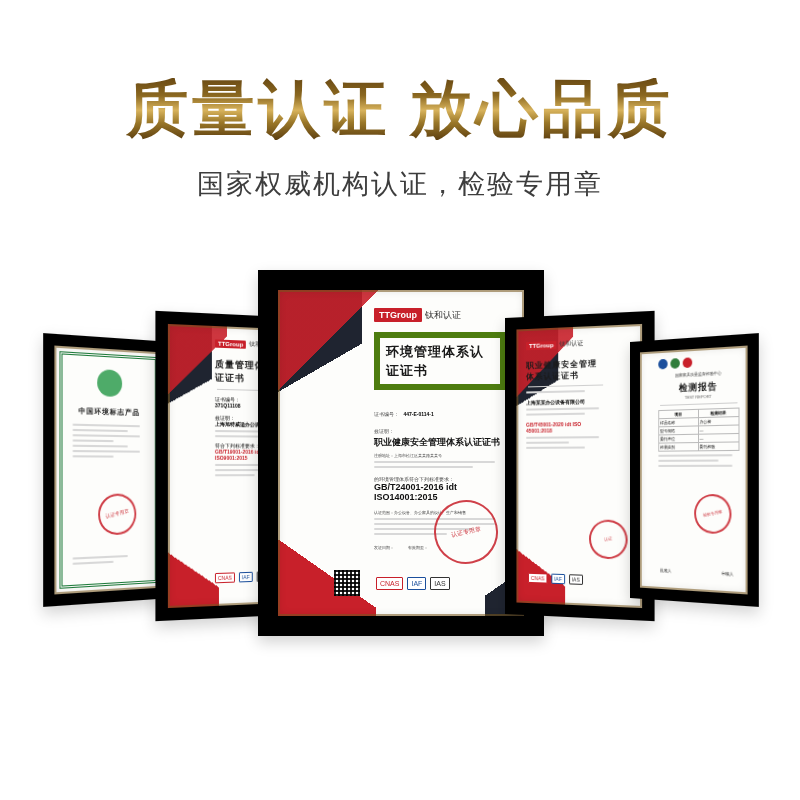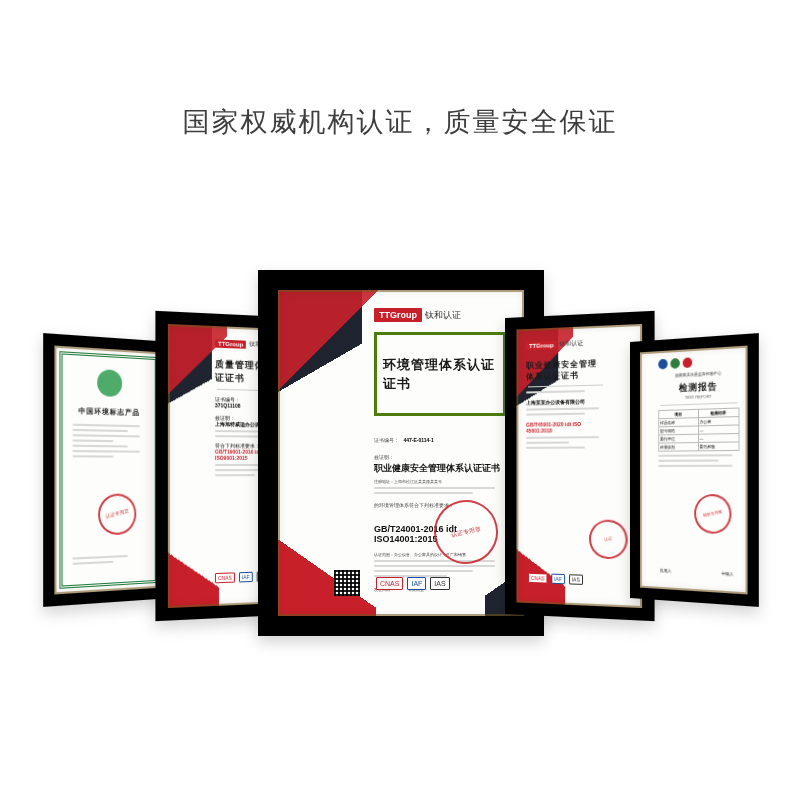--- a/index.html
+++ b/index.html
@@ -156,21 +156,22 @@
   }
   .green-inner { position:absolute; inset:10px; }
 
   .small { font-size:5px; }
   .tiny  { font-size:4px; }
 </style>
 </head>
 <body>
 
 <div class="headline-wrap">
-  <div class="subline">国家权威机构认证，质量安全保证</div>
+  <div class="headline">质量认证 放心品质</div>
+  <div class="subline">国家权威机构认证，检验专用章</div>
 </div>
 
 <div class="certs">
 
   <div class="frame gold" id="cert-0" style="border-width:11px;">
     <div class="inner">
       <div class="sheet"></div>
       <div class="green-border"></div>
       <div class="green-inner">
         <div style="position:absolute;left:50%;top:10px;transform:translateX(-50%);width:26px;height:26px;border-radius:50%;background:#2f9c4f;opacity:.85;"></div>
@@ -237,37 +238,37 @@
       <div class="corner-red"></div>
       <div class="corner-red-b"></div>
       <div class="corner-dark-b"></div>
 
       <div class="pad" style="padding:14px 18px 14px 96px;">
         <div class="logo-row" style="justify-content:flex-start;">
           <span class="logo-box" style="font-size:9px;padding:2px 5px;">TTGroup</span>
           <span class="logo-txt" style="font-size:9px;">钛和认证</span>
         </div>
 
-        <div style="margin-top:10px;border:3px solid #4d7c0f;padding:20px 6px;display:inline-block;">
+        <div style="margin-top:10px;border:6px solid #4d7c0f;padding:4px 6px;display:inline-block;">
           <span class="title-cn" style="font-size:13px;">环境管理体系认证证书</span>
         </div>
 
         <div style="margin-top:12px;">
           <span class="small lbl">证书编号：</span>
           <span class="small" style="font-weight:bold;">447-E-0114-1</span>
         </div>
 
         <div class="small lbl" style="margin-top:8px;">兹证明：</div>
         <div style="font-size:9px;font-weight:bold;color:#111;margin-top:2px;">职业健康安全管理体系认证证书</div>
         <div class="tiny lbl" style="margin-top:4px;">注册地址：上海市松江区某某路某某号</div>
         <div class="txt-line l"></div>
         <div class="txt-line m"></div>
 
         <div class="small lbl" style="margin-top:8px;">的环境管理体系符合下列标准要求：</div>
-        <div style="font-size:9px;font-weight:bold;color:#111;margin-top:16px;">GB/T24001-2016 idt ISO14001:2015</div>
+        <div style="font-size:9px;font-weight:bold;color:#111;margin-top:0;">GB/T24001-2016 idt ISO14001:2015</div>
 
         <div class="tiny lbl" style="margin-top:8px;">认证范围：办公设备、办公家具的设计、生产和销售</div>
         <div class="txt-line l"></div>
         <div class="txt-line l"></div>
         <div class="txt-line m"></div>
         <div class="txt-line s"></div>
 
         <div style="display:flex;gap:14px;margin-top:10px;">
           <span class="tiny lbl">发证日期：</span>
           <span class="tiny lbl">有效期至：</span>

